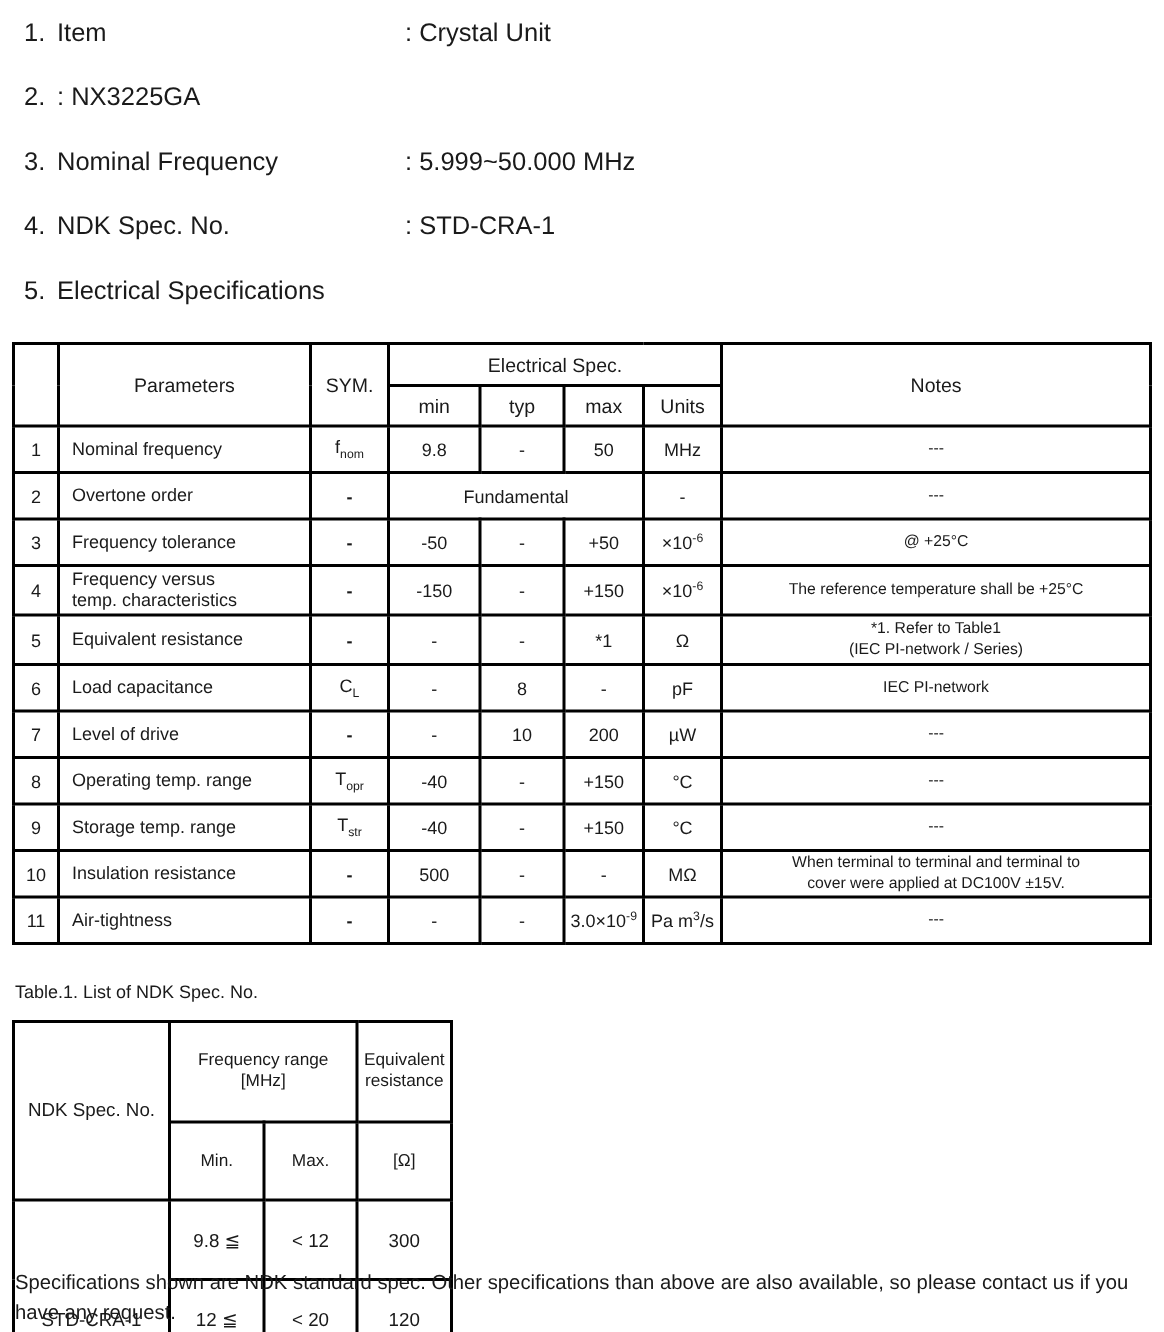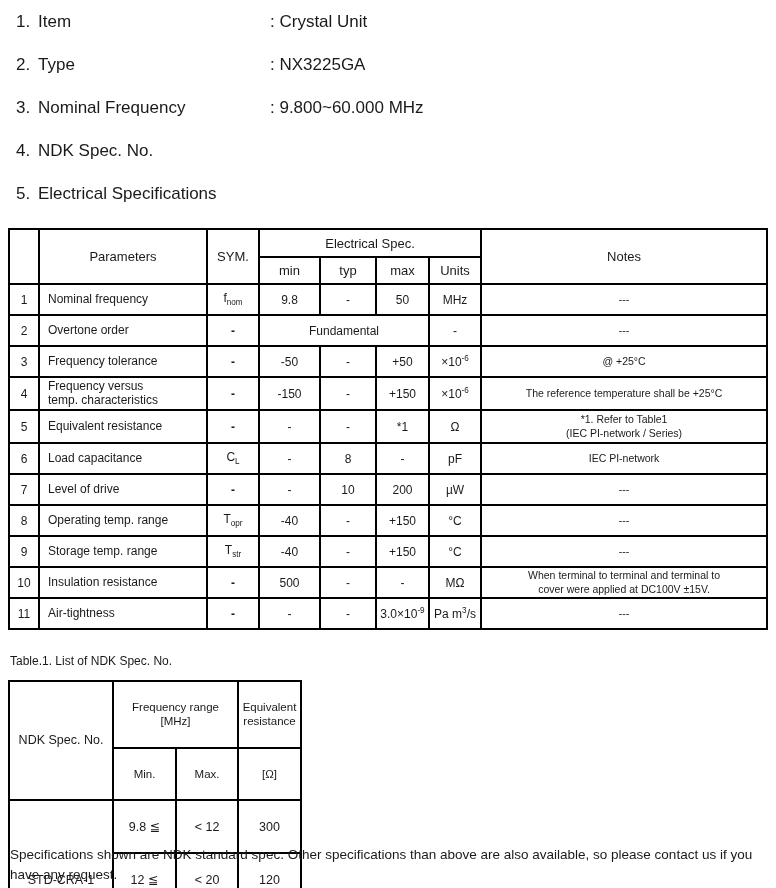--- a/index.html
+++ b/index.html
@@ -74,31 +74,31 @@
 <body>
 
 <div class="header-list">
   <div class="header-item">
     <span class="item-num">1.</span>
     <span class="item-label">Item</span>
     <span class="item-value">: Crystal Unit</span>
   </div>
   <div class="header-item">
     <span class="item-num">2.</span>
-    <span class="item-label">Type</span>
     <span class="item-value">: NX3225GA</span>
   </div>
   <div class="header-item">
     <span class="item-num">3.</span>
     <span class="item-label">Nominal Frequency</span>
-    <span class="item-value">: 9.800~60.000 MHz</span>
+    <span class="item-value">: 5.999~50.000 MHz</span>
   </div>
   <div class="header-item">
     <span class="item-num">4.</span>
     <span class="item-label">NDK Spec. No.</span>
+    <span class="item-value">: STD-CRA-1</span>
   </div>
 </div>
 
 <div class="section-title">
   <span class="item-num">5.</span>
   <span>Electrical Specifications</span>
 </div>
 
 <table class="spec-table">
   <colgroup>

